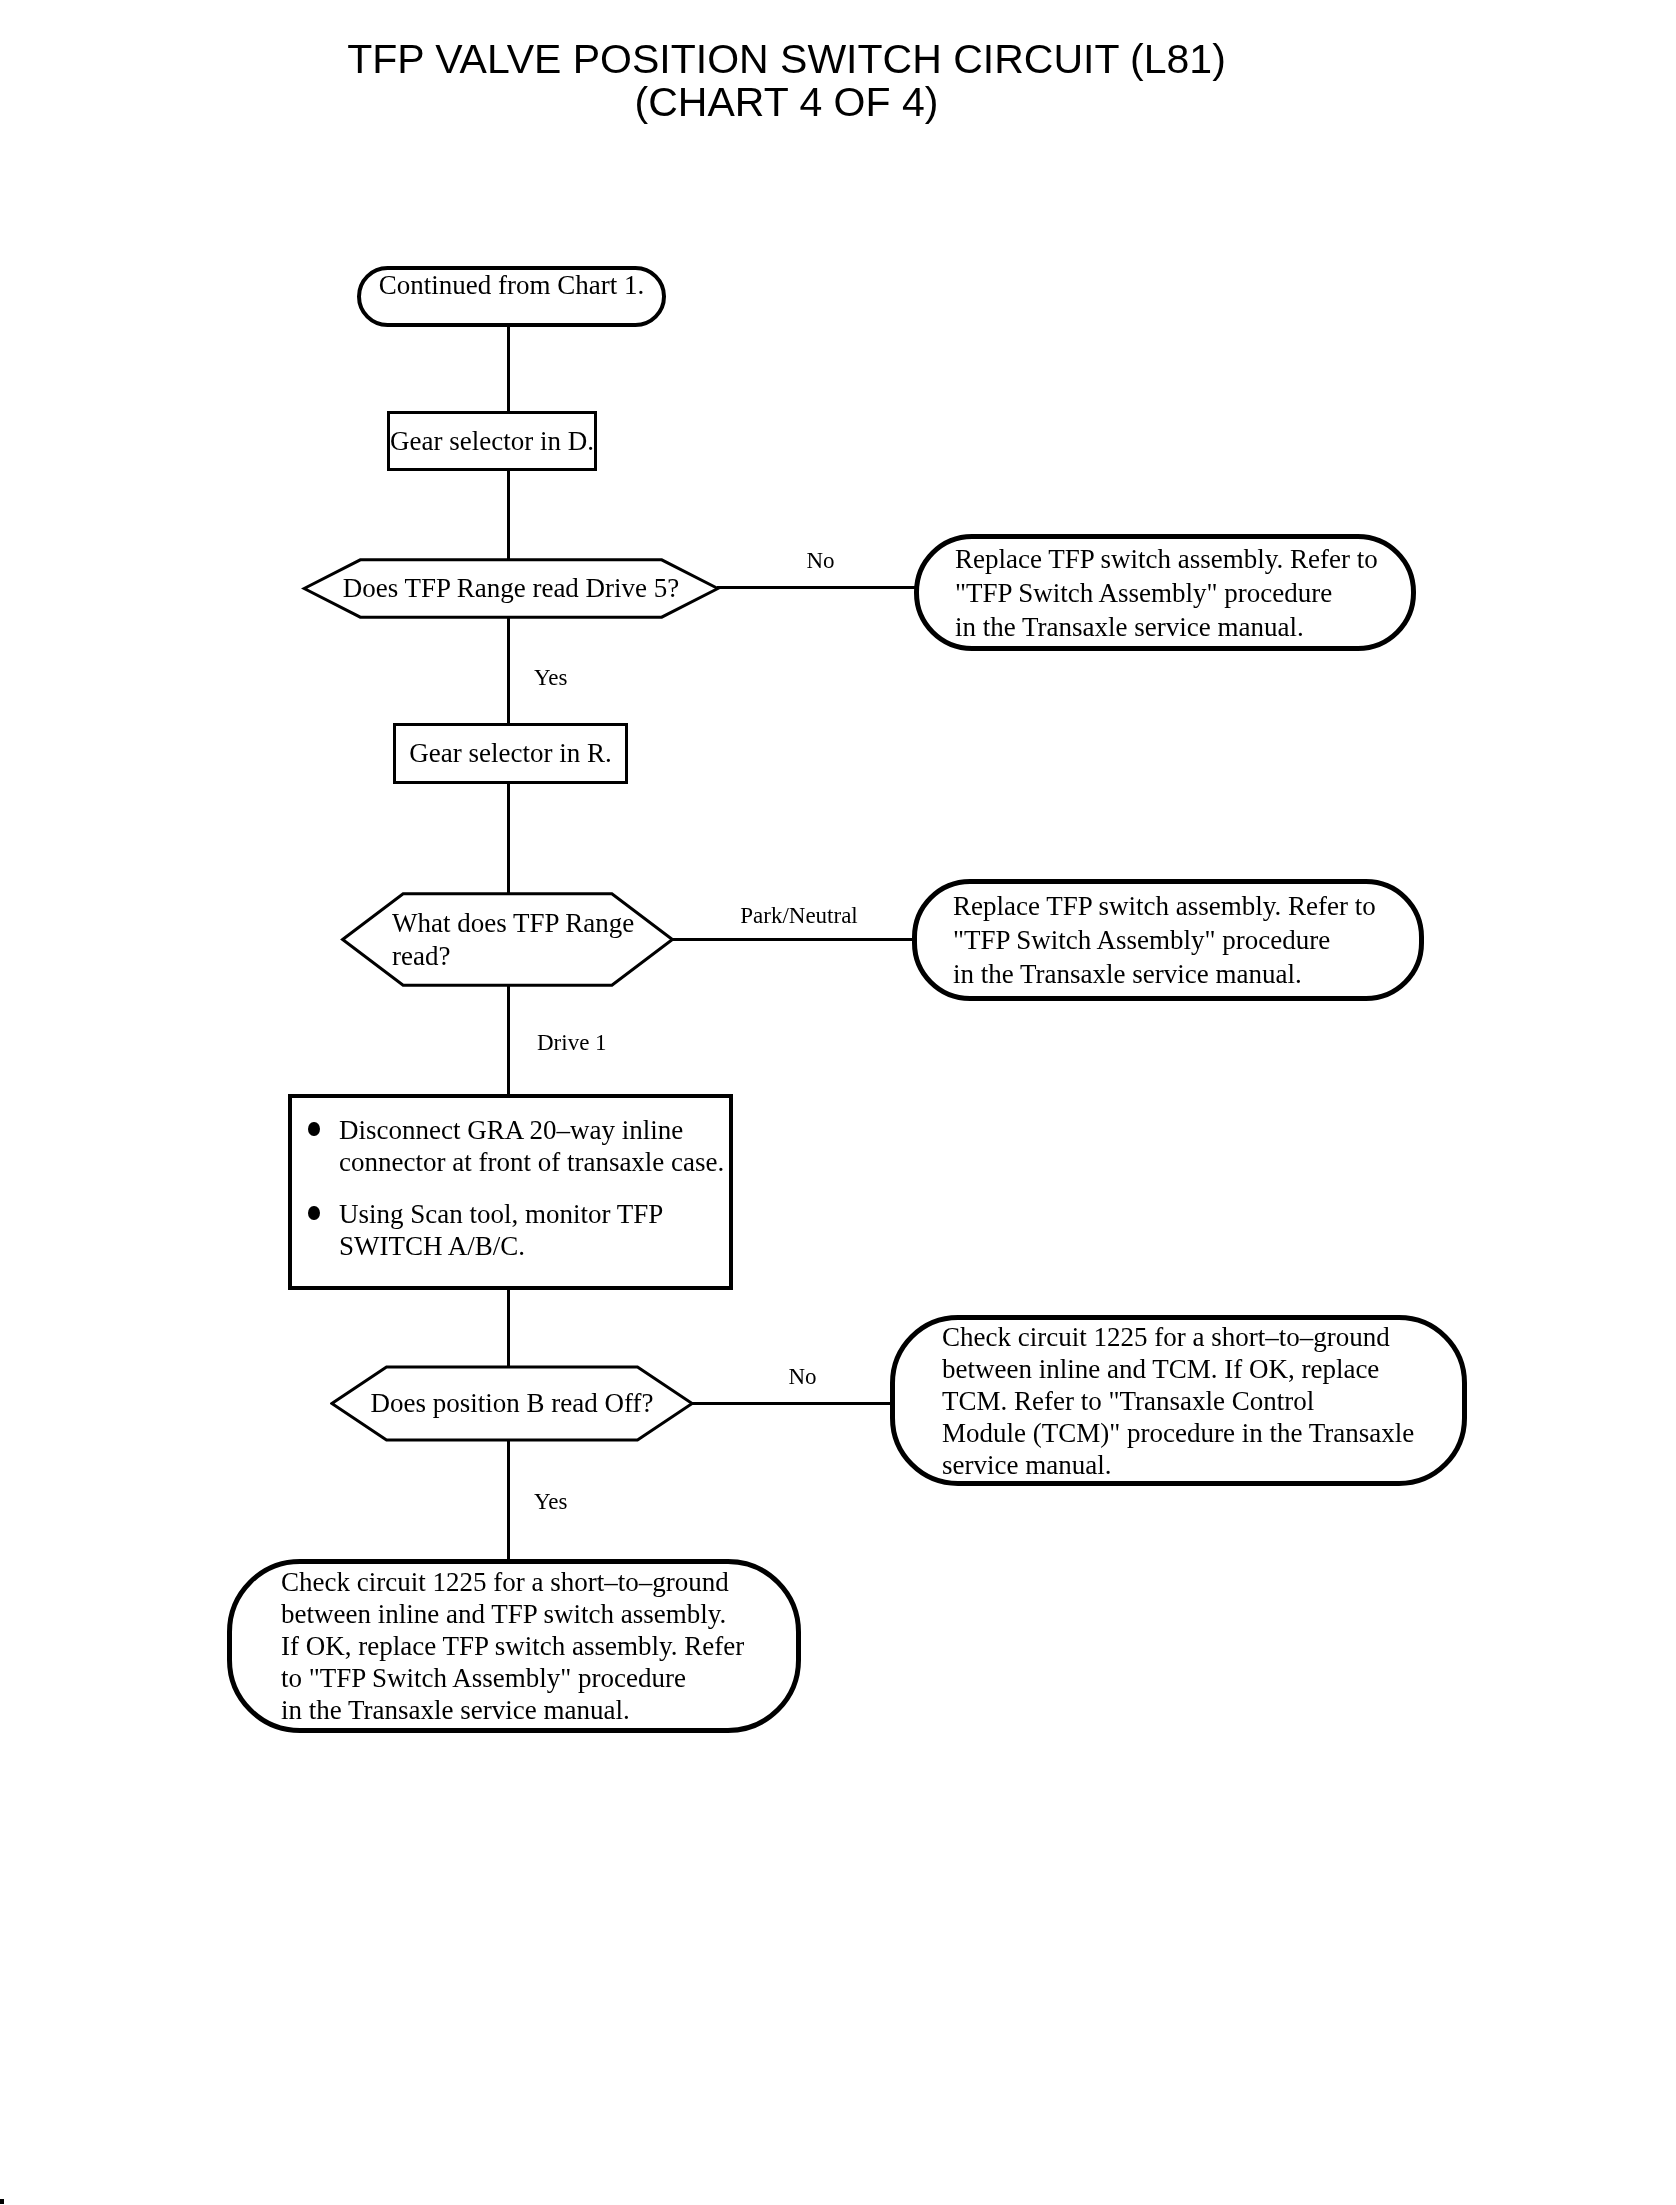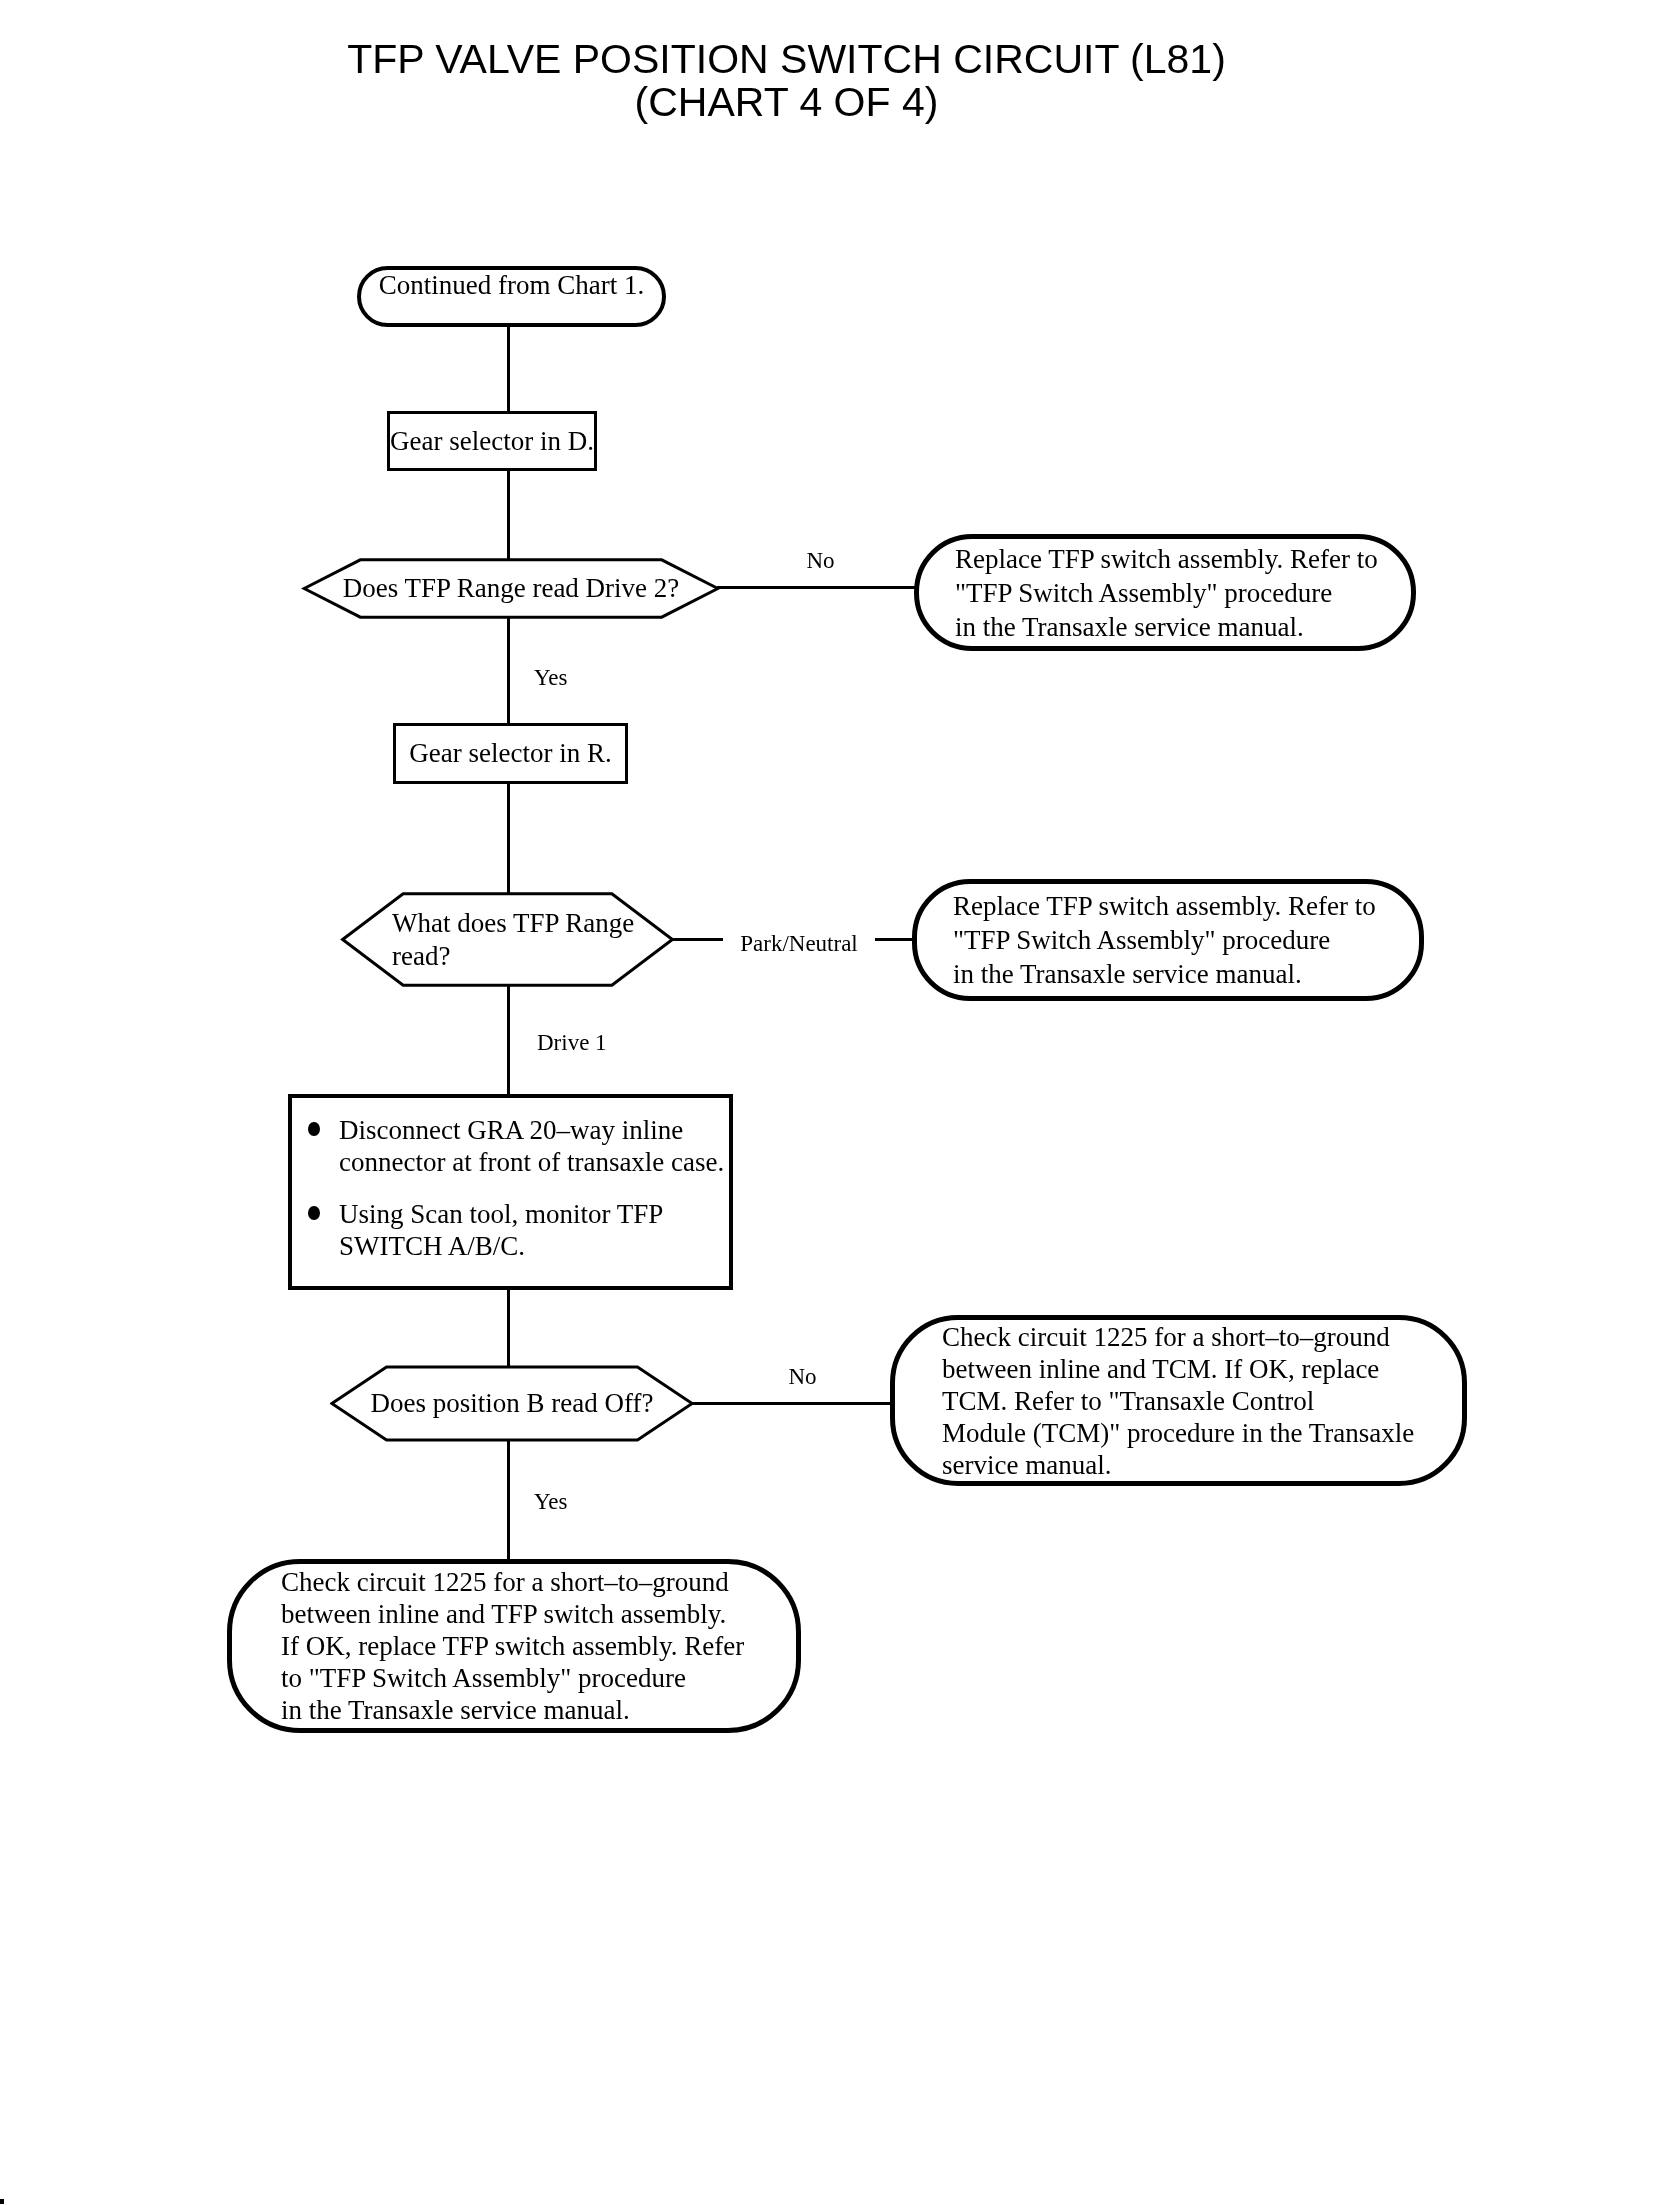--- a/index.html
+++ b/index.html
@@ -67,21 +67,21 @@
   </div>
 
   <div class="node process" style="left:387px;top:411px;width:210px;height:60px;justify-content:center;">
     <div>Gear selector in D.</div>
   </div>
 
   <div class="hexwrap" style="left:301px;top:558px;width:420px;height:61px;">
     <svg width="420" height="61" viewBox="0 0 691 101">
       <polygon points="3,50.5 96,3 595,3 688,50.5 595,98 96,98" fill="#ffffff" stroke="#000000" stroke-width="5"></polygon>
     </svg>
-    <div class="hex-label">Does TFP Range read Drive 2?</div>
+    <div class="hex-label">Does TFP Range read Drive 5?</div>
   </div>
   <div class="edge-label center" style="left:781px;top:546px;width:79px;">No</div>
   <div class="edge-label" style="left:534px;top:663px;">Yes</div>
 
   <div class="node rounded r1" style="left:914px;top:534px;width:502px;height:117px;">
     <div>Replace TFP switch assembly. Refer to</div>
     <div>"TFP Switch Assembly" procedure</div>
     <div>in the Transaxle service manual.</div>
   </div>
 
@@ -93,21 +93,21 @@
     <svg width="335" height="95" viewBox="0 0 551 157">
       <polygon points="3,78.5 103,3 448,3 548,78.5 448,154 103,154" fill="#ffffff" stroke="#000000" stroke-width="5"></polygon>
     </svg>
     <div class="hex-label left">
       <div>
         <div>What does TFP Range</div>
         <div>read?</div>
       </div>
     </div>
   </div>
-  <div class="edge-label center" style="left:723px;top:901px;width:152px;margin-top:28px;">Park/Neutral</div>
+  <div class="edge-label center" style="left:723px;top:901px;width:152px;">Park/Neutral</div>
   <div class="edge-label" style="left:537px;top:1028px;">Drive 1</div>
 
   <div class="node rounded r2" style="left:912px;top:879px;width:512px;height:122px;">
     <div>Replace TFP switch assembly. Refer to</div>
     <div>"TFP Switch Assembly" procedure</div>
     <div>in the Transaxle service manual.</div>
   </div>
 
   <div class="node bulletbox" style="left:288px;top:1094px;width:445px;height:196px;">
     <div class="bullet-item">

